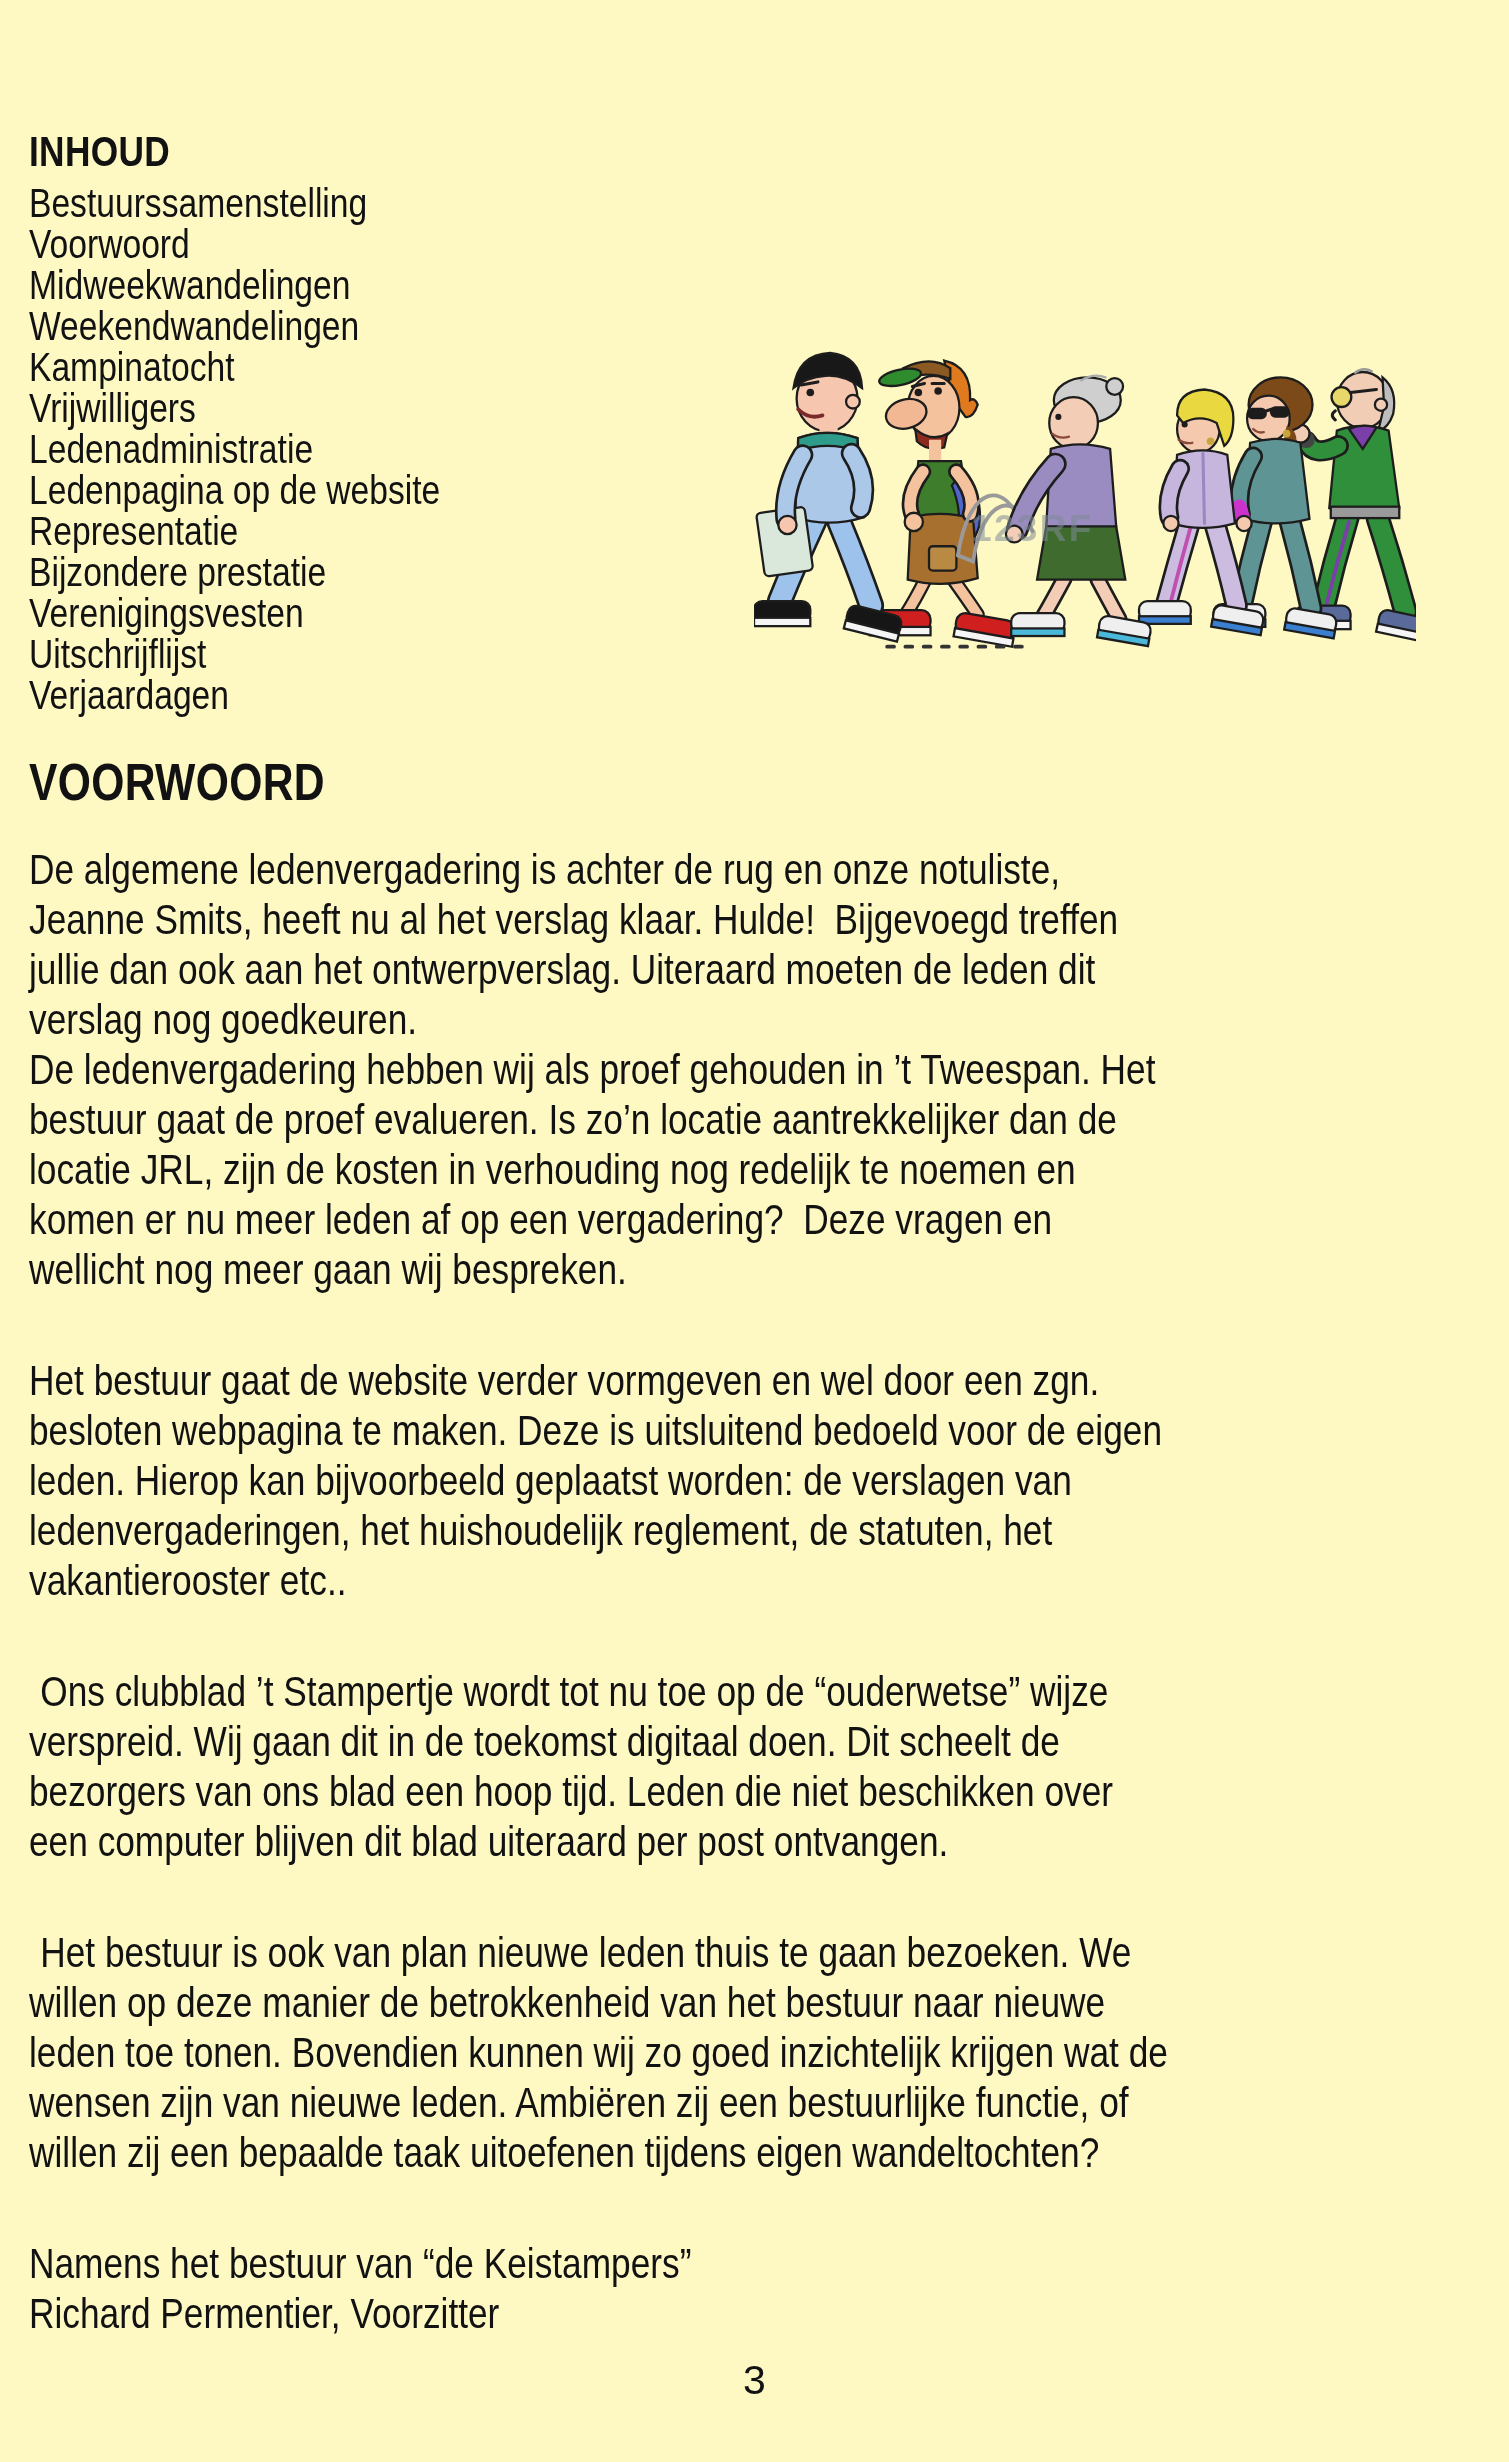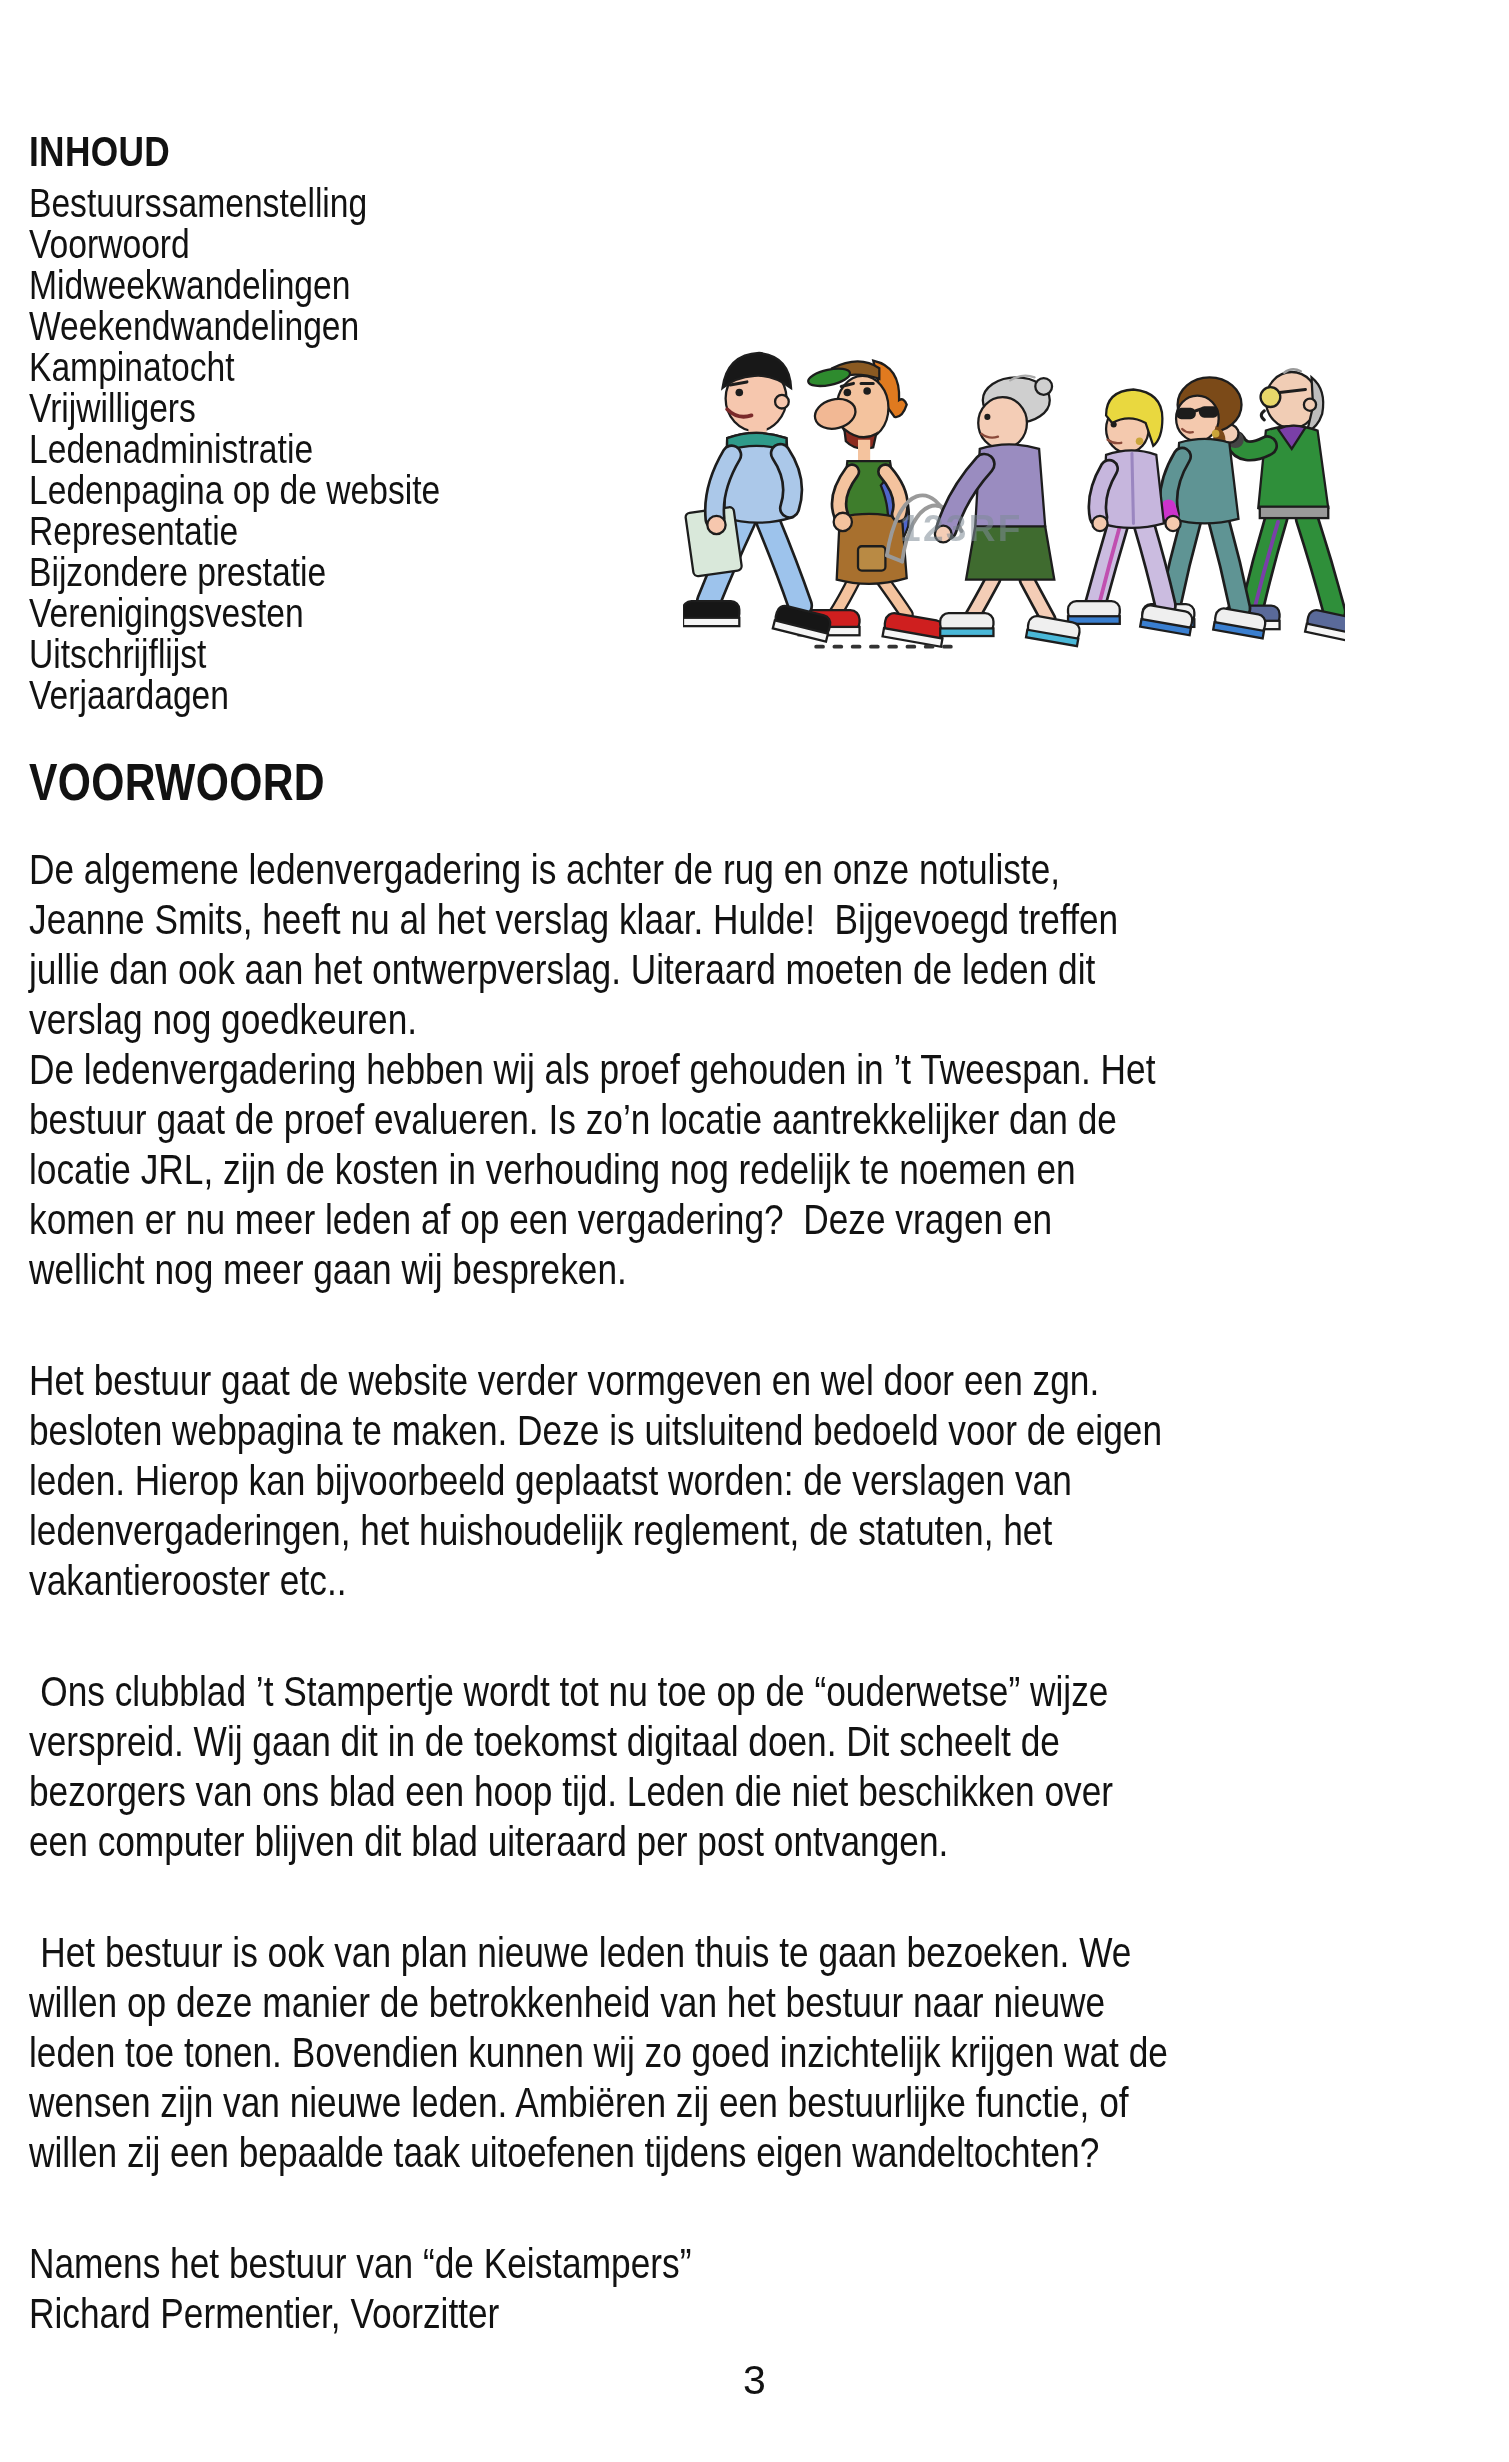--- a/index.html
+++ b/index.html
@@ -1,33 +1,33 @@
 <!DOCTYPE html>
 <html style="font-size:12px"><head>
 <meta charset="utf-8">
 <style>
   html,body{margin:0;padding:0;background:#888;}
-  .page{position:relative;width:1509px;height:2462px;background:#ffffff;
+  .page{position:relative;width:1509px;height:2462px;background:#fef9c3;
         font-family:"Liberation Sans",sans-serif;color:#121212;overflow:hidden;margin:0 auto;}
   
   .content{position:absolute;left:29px;top:128px;width:1826px;
            transform:scaleX(0.82);transform-origin:0 0;}
   .doc-h1{font-size:43px;font-weight:bold;line-height:46px;margin:0 0 9px 0;letter-spacing:0.4px;}
   .toc{margin:0;padding:0;list-style:none;font-size:41px;line-height:41px;}
   .toc li{white-space:pre;}
   .doc-h2{font-size:52px;font-weight:bold;line-height:53px;margin:40px 0 35px 0;letter-spacing:0.4px;}
   .para{font-size:43px;line-height:50px;margin:0;}
   .para.gap{margin-bottom:61px;}
   .para.indent .line:first-child{text-indent:13.7px;}
   .line{white-space:pre;}
   .closing{margin-top:0;font-size:43px;line-height:50px;}
   .pageno{position:absolute;left:0;top:2357px;width:100%;text-align:center;
           font-size:41px;line-height:46px;}
   
-  .illu{position:absolute;left:683px;top:327px;width:662px;height:335px;margin:0;padding:0;}
+  .illu{position:absolute;left:754px;top:327px;width:662px;height:335px;margin:0;padding:0;}
   .watermark{position:absolute;left:217px;top:181px;font-size:37px;font-weight:bold;
              color:rgba(125,138,150,0.55);letter-spacing:2.3px;}
   .c{fill:none;stroke-linecap:round;}
   .ol{stroke:#1d1d1d;stroke-width:3px;}
 </style>
 </head>
 <body>
 
 <div class="page">
 

